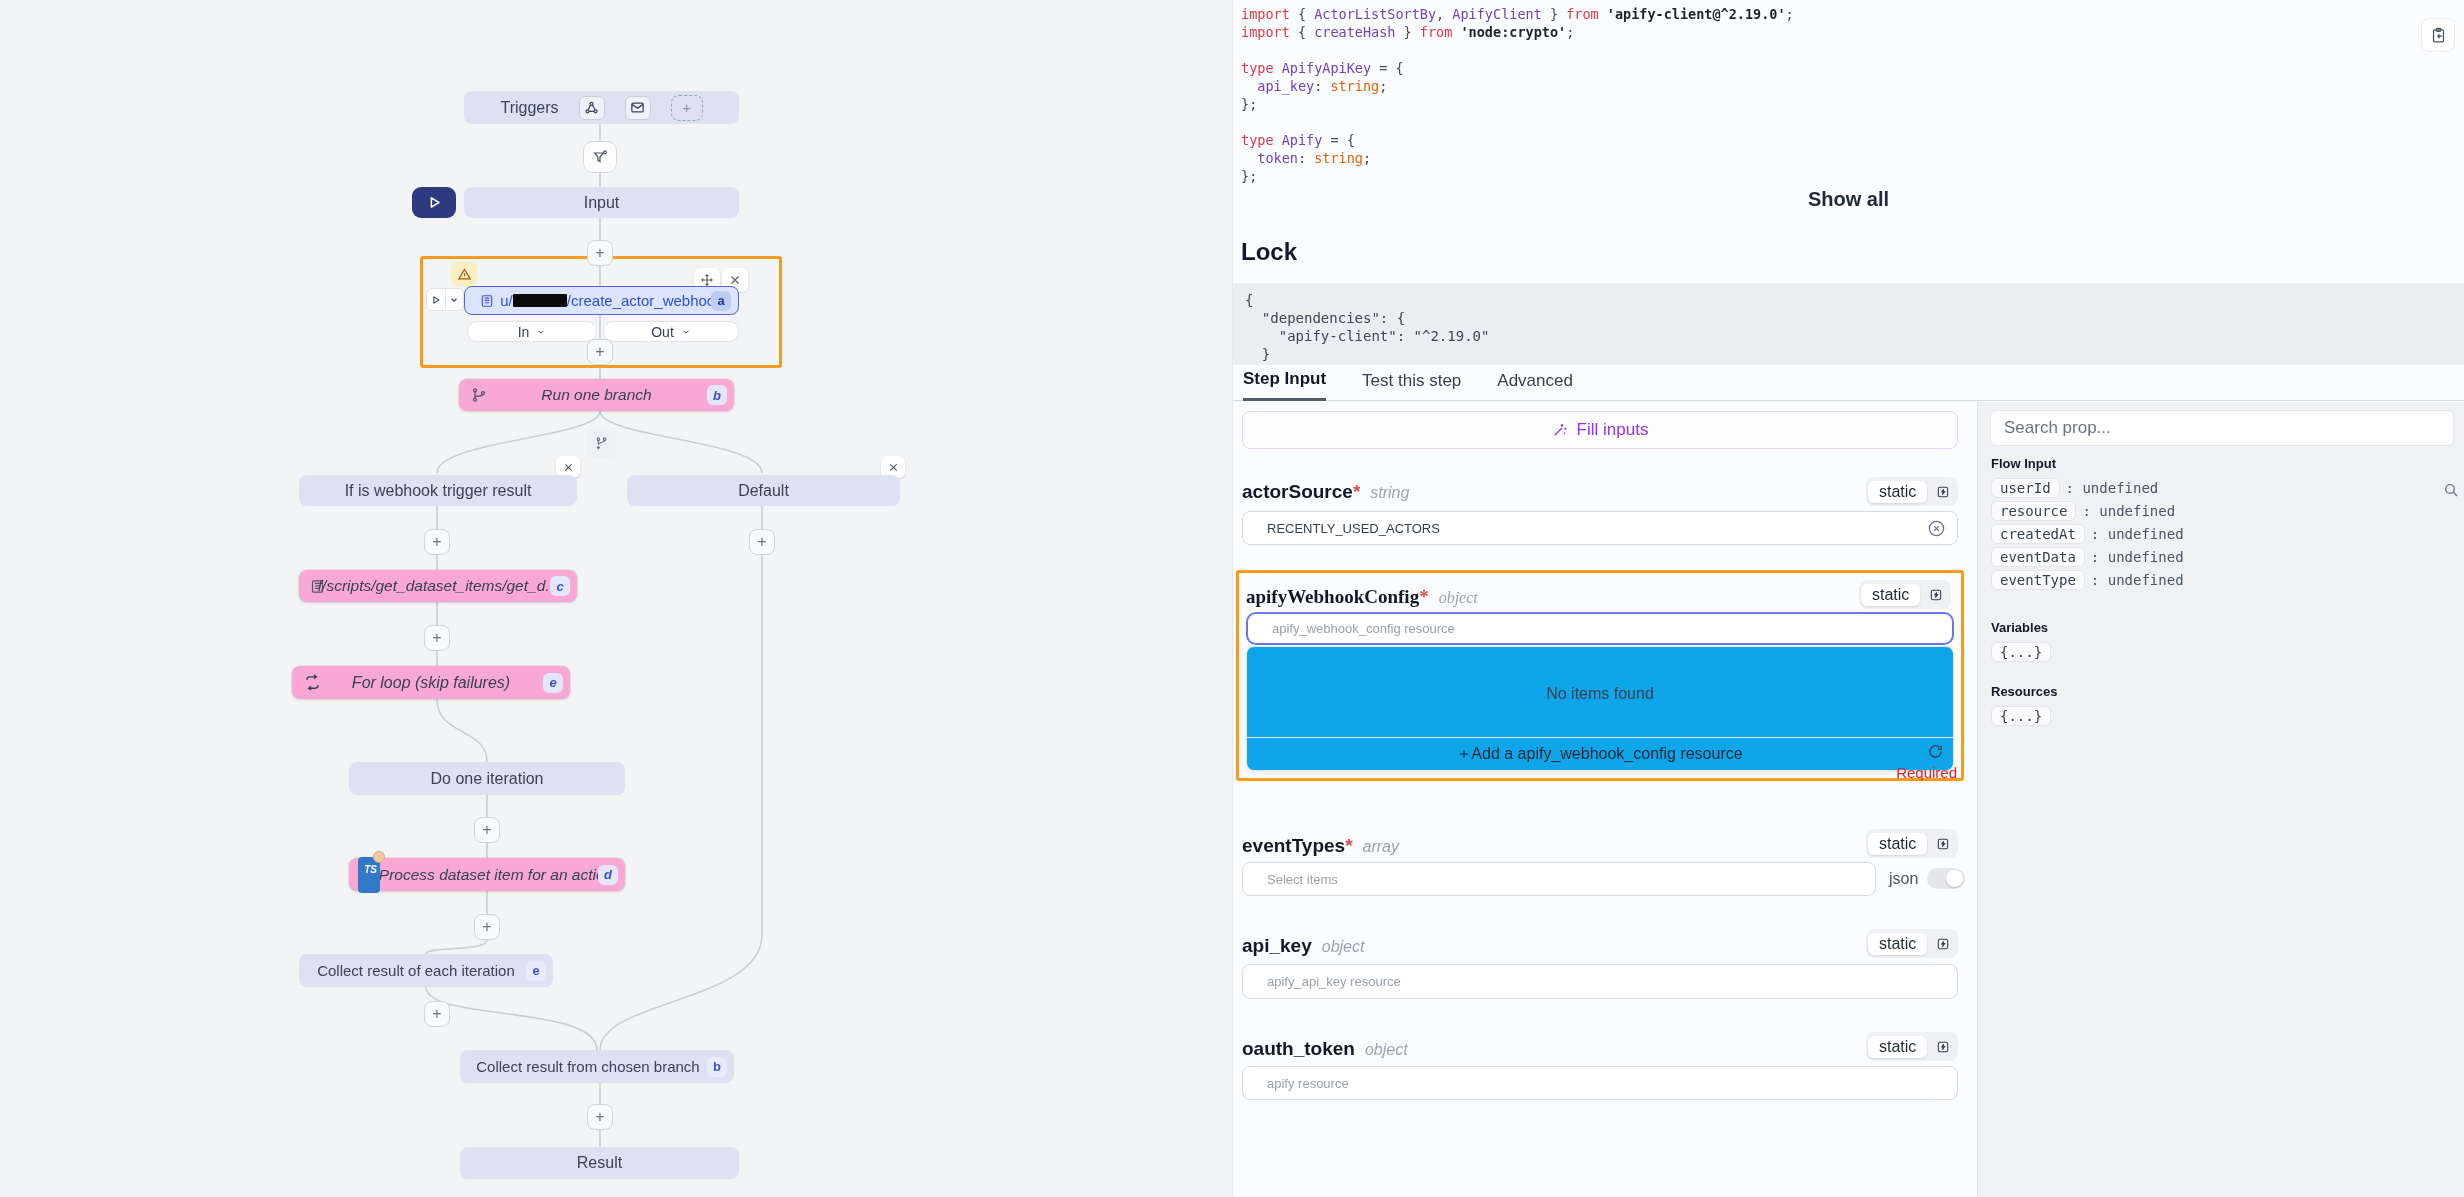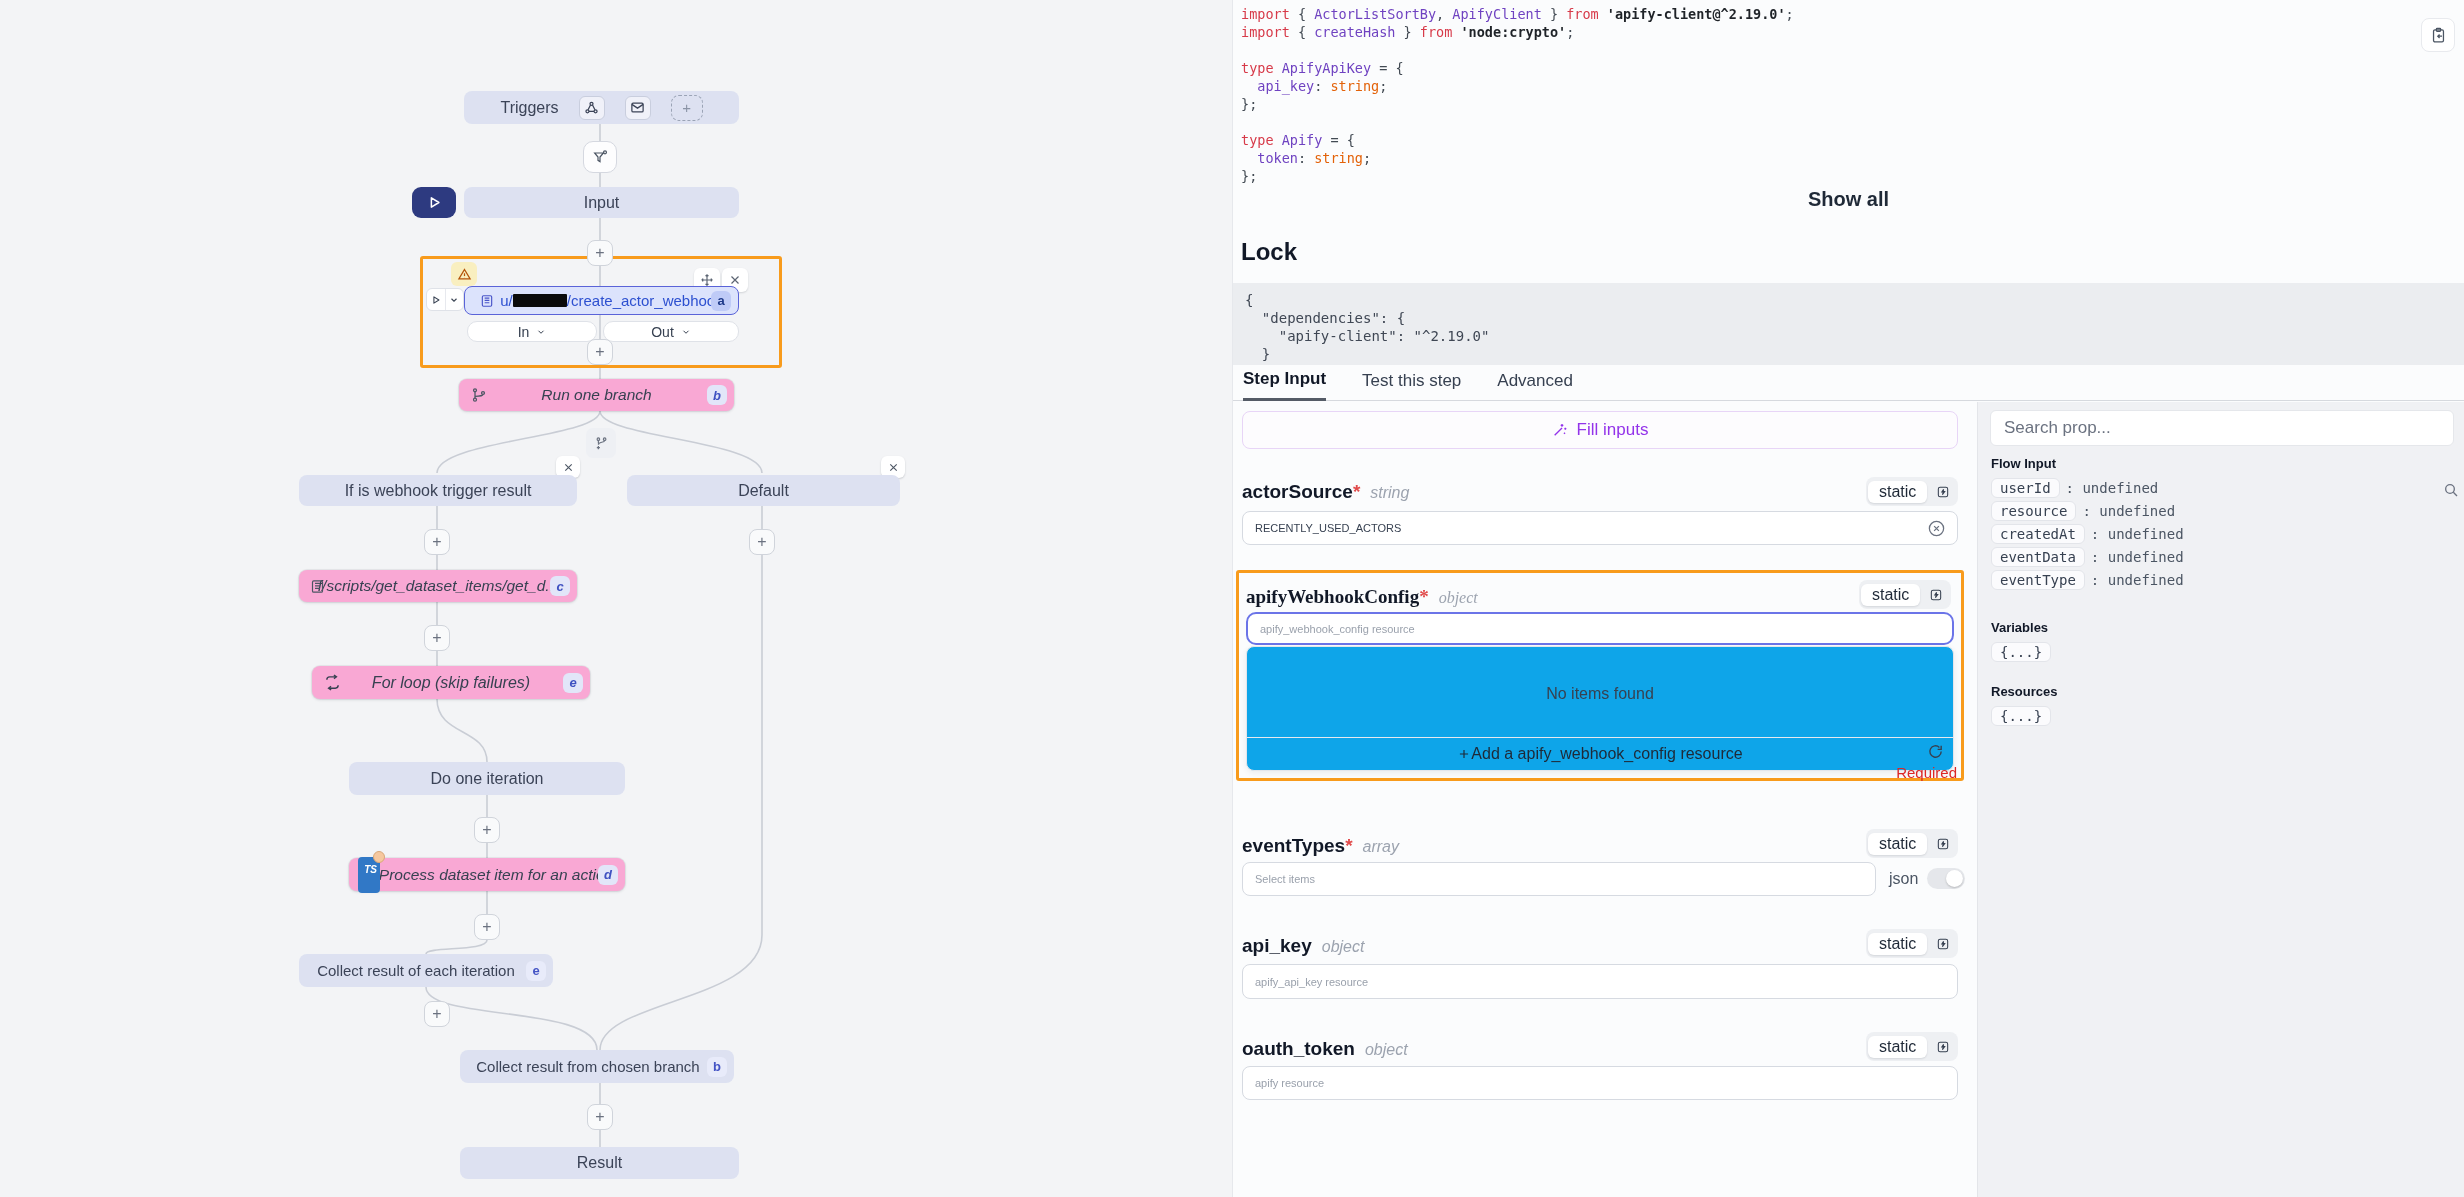--- a/index.html
+++ b/index.html
@@ -75,21 +75,21 @@
               align-items:center; justify-content:center; gap:9px; cursor:pointer; }
   .fld-label { position:absolute; font-size:19px; font-weight:bold; color:#111827; }
   .fld-label .req { color:#e14b4b; } 
   .fld-label .typ { font-weight:normal; font-style:italic; font-size:16px; color:#9ca3af; margin-left:10px; }
   .static-group { position:absolute; width:92px; height:29px; background:#eef0f3; border-radius:8px;
                   display:flex; align-items:center; padding:2px; gap:2px; }
   .static-pill { background:#fff; border-radius:6px; font-size:16px; color:#1f2937; padding:2px 11px;
                  box-shadow:0 1px 2px rgba(16,24,40,.12); }
   .static-alt { flex:1; display:flex; align-items:center; justify-content:center; color:#374151; }
   .inp { position:absolute; height:34px; background:#fff; border:1px solid #d6dae1; border-radius:8px;
-         font-size:11px; color:#374151; display:flex; align-items:center; padding:0 12px; }
+         font-size:13px; color:#374151; display:flex; align-items:center; padding:0 24px; }
   .inp .ph { color:#9aa1ac; }
   .orange-box { position:absolute; left:3px; top:570px; width:728px; height:211px; border:3px solid #f89b1c;
                 border-radius:3px; }
   .inp-focus { border:2px solid #6b74e8; border-radius:10px; }
   .dropdown { position:absolute; left:13px; top:646px; width:708px; height:125px; background:#0ea5e9;
               border:1px solid #e3e6eb; border-radius:8px; box-shadow:0 2px 6px rgba(16,24,40,.07); }
   .no-items { position:absolute; left:0; top:38px; width:100%; text-align:center; font-size:16px; color:#374151; }
   .add-row { position:absolute; left:0; bottom:0; width:100%; height:33px; border-top:1px solid #e7e9ee;
              display:flex; align-items:center; justify-content:center; font-size:16px; color:#1f2937;
              cursor:pointer; }
@@ -276,21 +276,21 @@
 
     <div class="node node-white" style="left:299px;top:570px;width:278px;height:32px;">
       <svg style="position:absolute;left:11px;" width="15" height="15" viewBox="0 0 24 24" fill="none" stroke="#4b5563" stroke-width="1.9">
           <rect x="4" y="3" width="16" height="18" rx="2"></rect>
           <path d="M8 7h8M8 11h8M8 15h8"></path>
         </svg>
       <span>f/scripts/get_dataset_items/get_d...</span>
       <span class="badge">c</span>
     </div>
 
-    <div class="node node-white" style="left:312px;top:666px;width:278px;height:33px;font-size:16px;">
+    <div class="node node-white" style="left:292px;top:666px;width:278px;height:33px;font-size:16px;">
       <svg style="position:absolute;left:12px;" width="17" height="17" viewBox="0 0 24 24" fill="none" stroke="#374151" stroke-width="2">
           <path d="M4 8c0-2.2 1.8-4 4-4h9"></path>
           <path d="M14 1.5 17.5 4 14 6.5"></path>
           <path d="M20 16c0 2.2-1.8 4-4 4H7"></path>
           <path d="M10 22.5 6.5 20 10 17.5"></path>
         </svg>
       <span>For loop (skip failures)</span>
       <span class="badge">e</span>
     </div>
 

